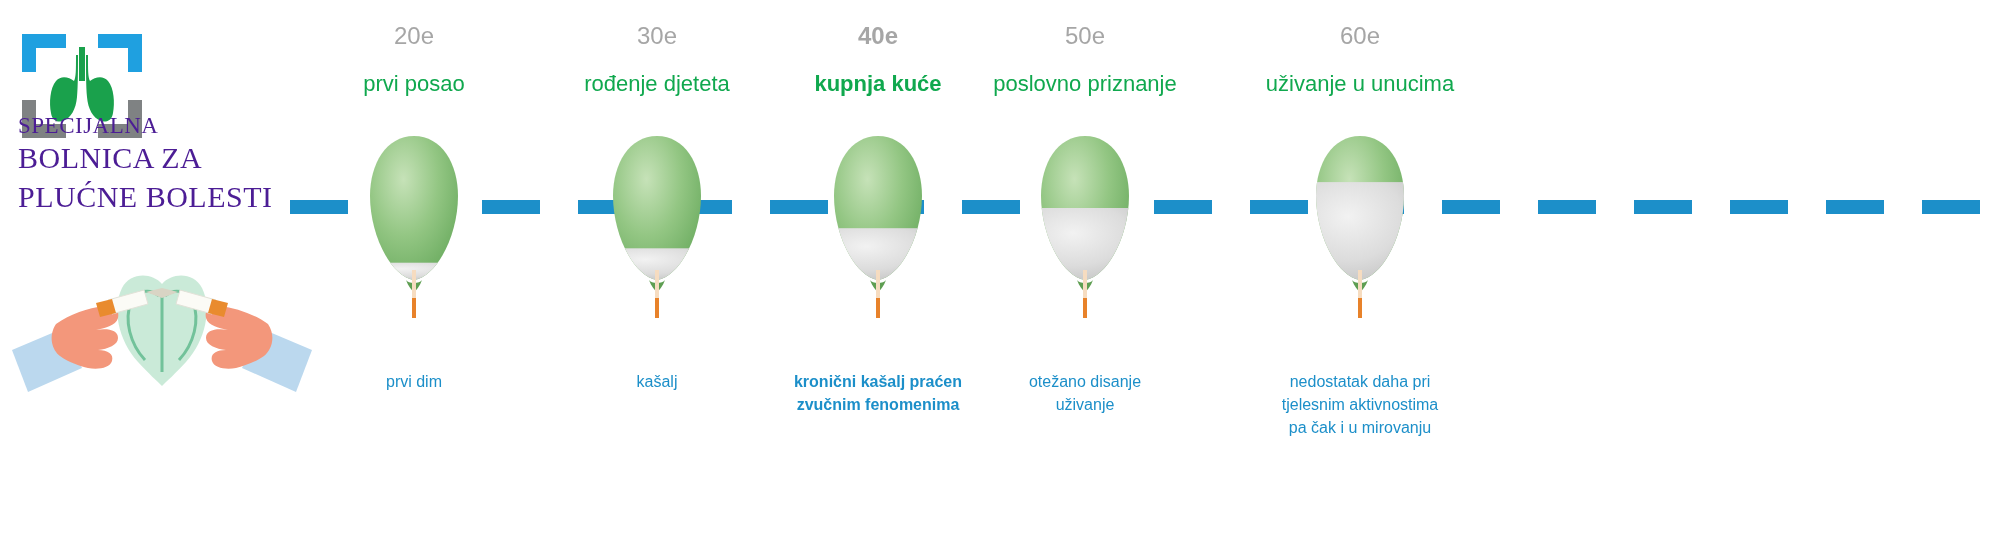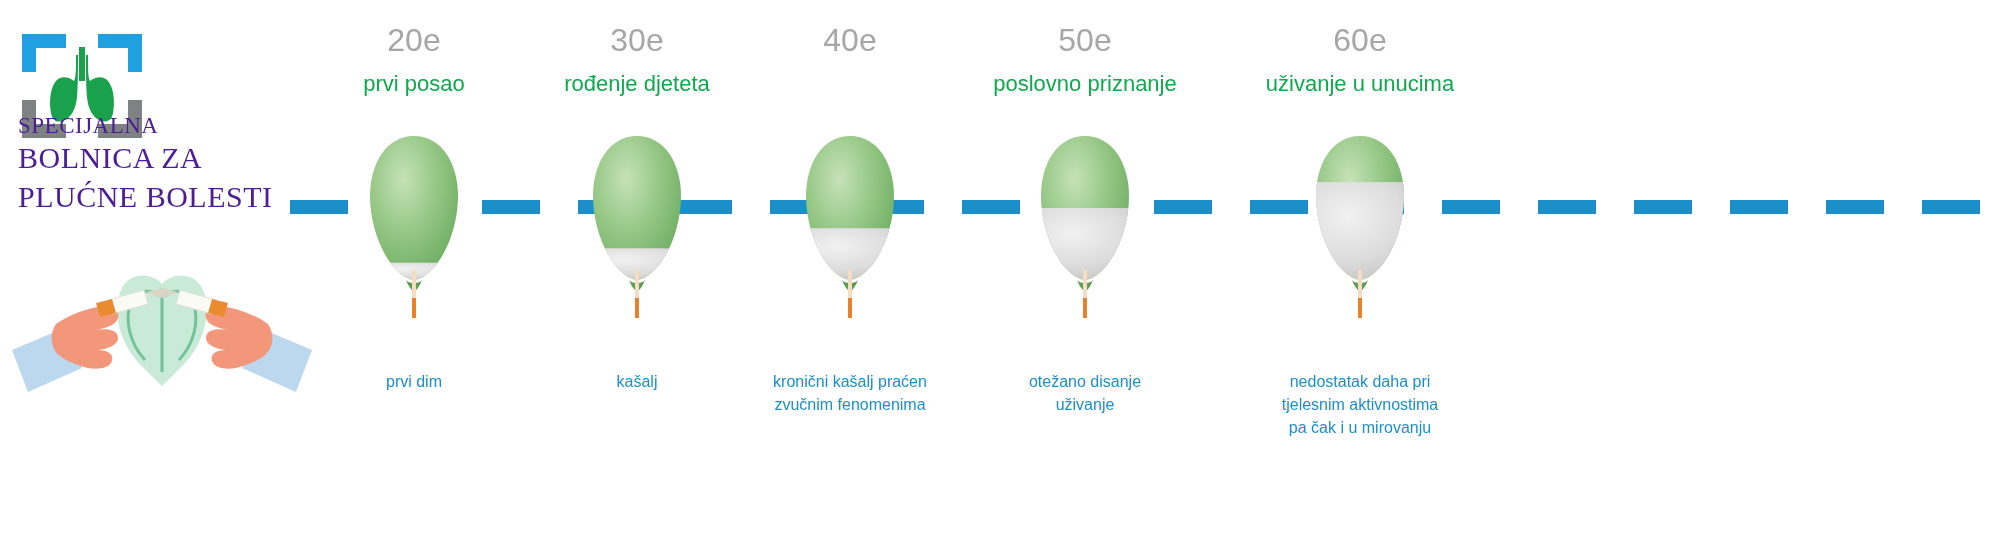--- a/index.html
+++ b/index.html
@@ -116,21 +116,21 @@
     position: absolute;
     top: 0;
     height: 547px;
     text-align: center;
   }
   .age {
     position: absolute;
     top: 24px;
     left: 0;
     width: 100%;
-    font-size: 32px;
+    font-size: 24px;
     color: #A6A6A6;
     font-family: "Liberation Sans", sans-serif;
     line-height: 1;
   }
   .milestone {
     position: absolute;
     top: 70px;
     left: 0;
     width: 100%;
     font-size: 22px;
@@ -260,21 +260,21 @@
         <path d="M52 150 C54 156 58 160 60 163 C62 160 66 156 68 150 C66 154 54 154 52 150 Z" fill="#5E9E52"></path>
 
         <rect x="58" y="140" width="4" height="32" fill="#F6DCC0"></rect>
         <rect x="58" y="168" width="4" height="20" fill="#E8822A"></rect>
       </svg>
         </div>
         <div class="symptom">
           <span>prvi dim</span>
         </div>
       </div>
-      <div class="col" style="left: 467px; width: 340px;">
+      <div class="col" style="left: 487px; width: 340px;">
         <div class="age">30e</div>
         <div class="milestone">rođenje djeteta</div>
         <div class="balloon-wrap">
       <svg class="balloon-svg" viewBox="0 0 120 190">
         <defs>
           <radialGradient id="bgg1" cx="38%" cy="30%" r="72%">
             <stop offset="0%" stop-color="#C6E2B8"></stop>
             <stop offset="55%" stop-color="#93C683"></stop>
             <stop offset="100%" stop-color="#6FAE63"></stop>
           </radialGradient>
@@ -297,22 +297,23 @@
         <path d="M52 150 C54 156 58 160 60 163 C62 160 66 156 68 150 C66 154 54 154 52 150 Z" fill="#5E9E52"></path>
 
         <rect x="58" y="140" width="4" height="32" fill="#F6DCC0"></rect>
         <rect x="58" y="168" width="4" height="20" fill="#E8822A"></rect>
       </svg>
         </div>
         <div class="symptom">
           <span>kašalj</span>
         </div>
       </div>
-      <div class="col" style="left: 680px; width: 340px;">
+      <div class="col" style="left: 708px; width: 340px; font-weight: bold;">
         <div class="age">40e</div>
+        <div class="milestone">kupnja kuće</div>
         <div class="balloon-wrap">
       <svg class="balloon-svg" viewBox="0 0 120 190">
         <defs>
           <radialGradient id="bgg2" cx="38%" cy="30%" r="72%">
             <stop offset="0%" stop-color="#C6E2B8"></stop>
             <stop offset="55%" stop-color="#93C683"></stop>
             <stop offset="100%" stop-color="#6FAE63"></stop>
           </radialGradient>
           <radialGradient id="ggg2" cx="40%" cy="35%" r="75%">
             <stop offset="0%" stop-color="#F2F2F2"></stop>

